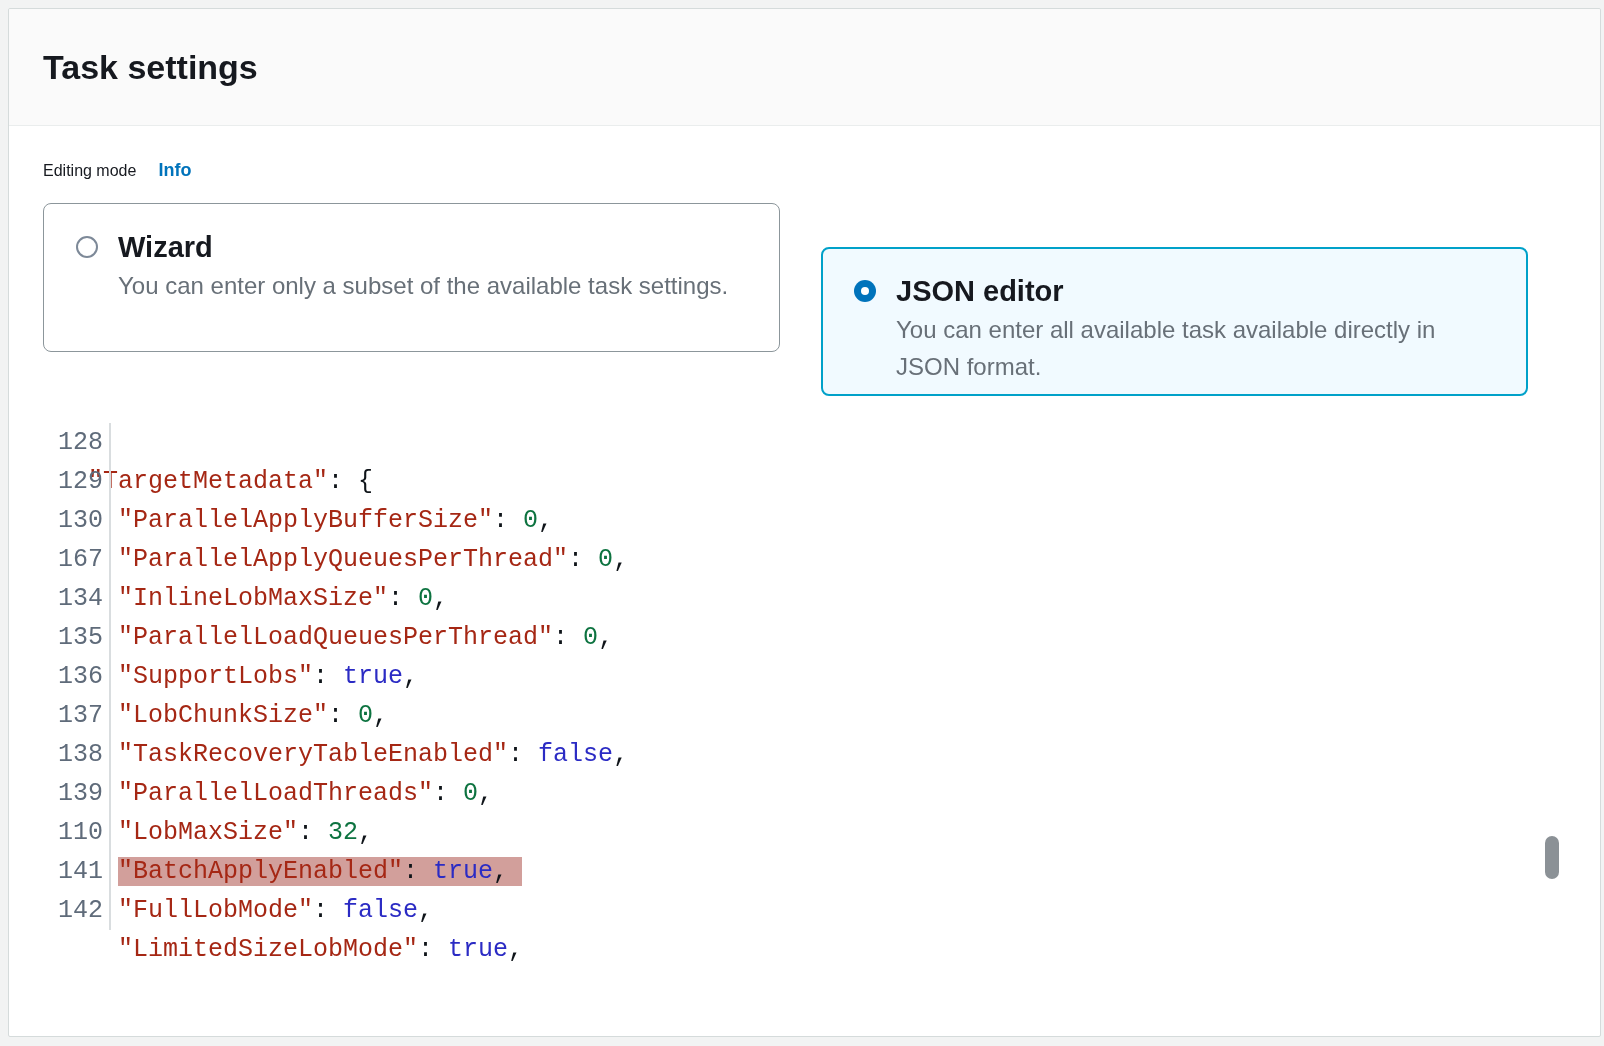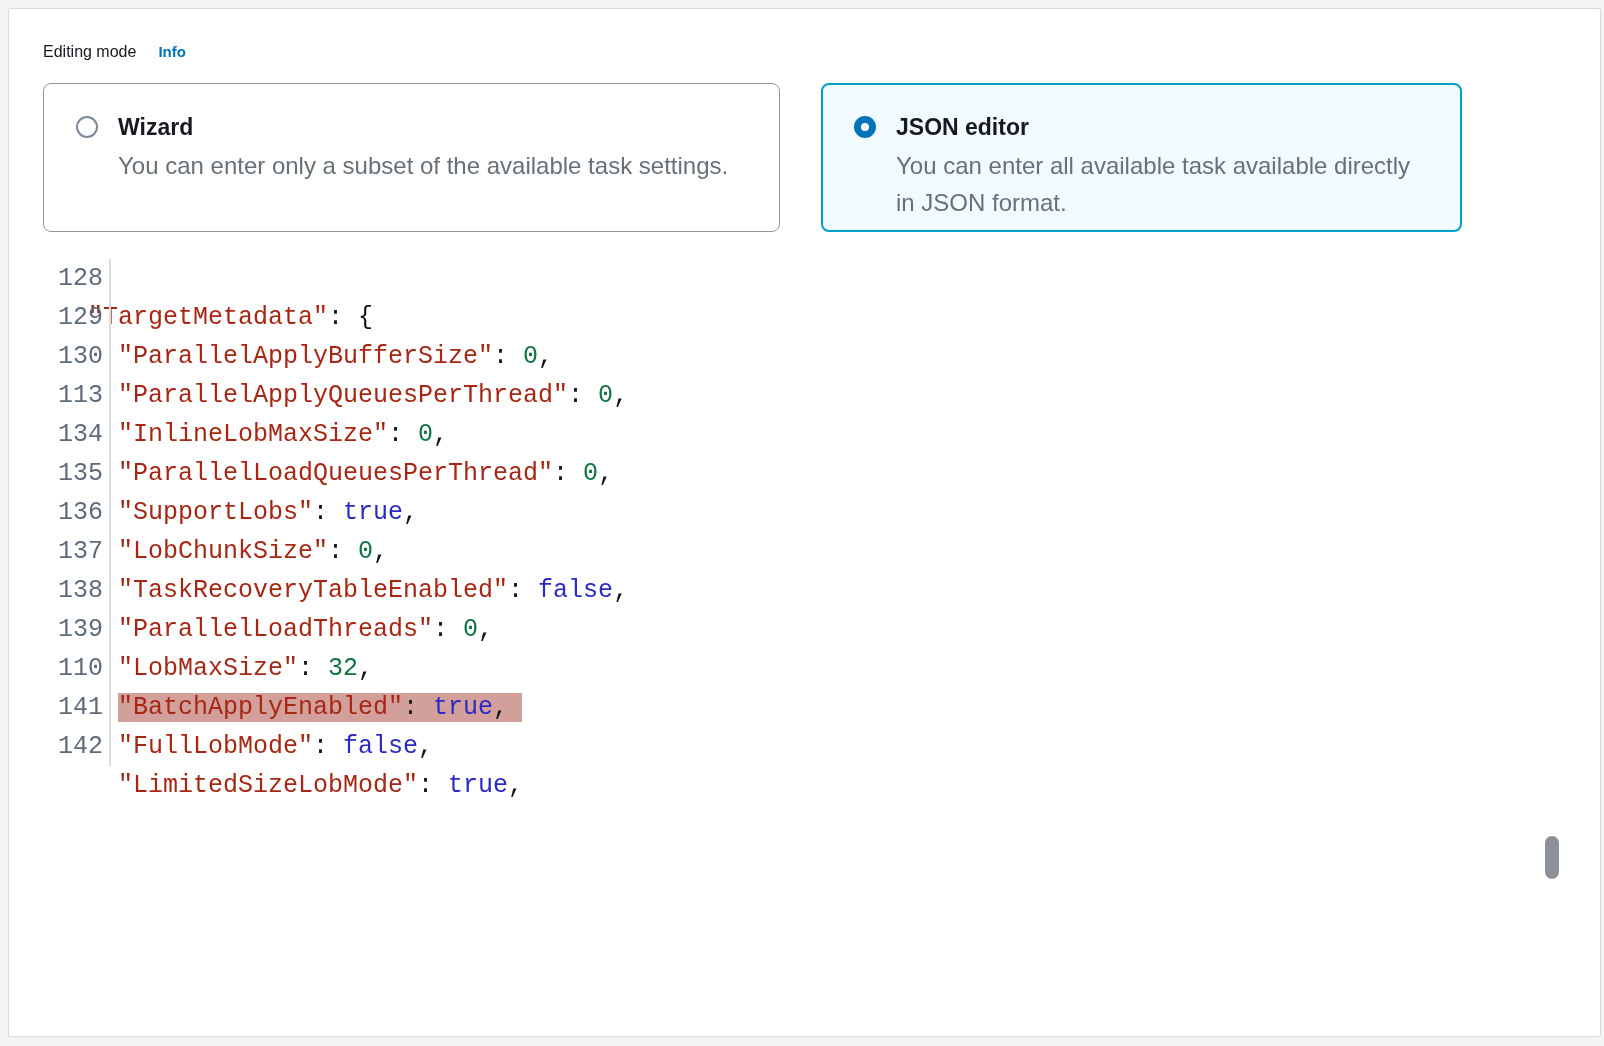--- a/index.html
+++ b/index.html
@@ -28,53 +28,53 @@
     border-radius:2px 2px 0 0;
   }
   .panel-title {
     font-size:34px; font-weight:bold; color:#16191f;
   }
   .panel-body { padding:34px 34px 0 34px; }
 
   .editing-row { display:flex; align-items:baseline; }
   .editing-label { font-size:16px; color:#16191f; }
   .info-link {
-    font-size:15px; font-weight:bold; color:#0073bb;
+    font-size:18px; font-weight:bold; color:#0073bb;
     text-decoration:none; margin-left:22px; cursor:pointer;
   }
 
   .tiles { display:flex; gap:41px; margin-top:22px; }
   .tile {
     box-sizing:border-box; height:149px;
     border-radius:8px;
     background:#ffffff;
     border:1px solid #8c969b;
     padding:25px 30px 0 32px;
     cursor:pointer;
   }
   .tile.selected {
     background:#f1faff;
     border:2px solid #00a1c9;
     padding:24px 29px 0 31px;
   }
   .tile-wizard { width:737px; }
-  .tile-json { width:641px; }
+  .tile-json { width:707px;margin-top:44px; }
   .tile-head { display:flex; align-items:center; }
   .radio {
     width:22px; height:22px; border-radius:50%;
     box-sizing:border-box;
     border:2px solid #7d8998; background:#fff;
     flex:none; margin-right:20px;
   }
   .radio.checked { border:none; background:#0073bb; position:relative; }
   .radio.checked::after {
     content:""; position:absolute; left:7px; top:7px;
     width:8px; height:8px; border-radius:50%; background:#fff;
   }
-  .tile-label { font-size:23px; font-weight:bold; color:#16191f; line-height:36px; }
+  .tile-label { font-size:29px; font-weight:bold; color:#16191f; line-height:36px; }
   .tile-desc {
     margin-left:42px; margin-top:2px;
     font-size:24px; color:#687078; line-height:37px;
     max-width:615px;
   }
 
   .editor {
     margin-top:27px;
     font-family:"Liberation Mono", monospace;
     font-size:25px;
@@ -102,20 +102,23 @@
     position:absolute; left:1545px; top:836px;
     width:14px; height:43px;
     background:#8b9196; border-radius:7px;
     cursor:default;
   }
 </style>
 </head>
 <body>
 
 <div class="panel">
+  <div class="panel-header">
+    <span class="panel-title">Task settings</span>
+  </div>
 
   <div class="panel-body">
 
     <div class="editing-row">
       <span class="editing-label">Editing mode</span>
       <a class="info-link">Info</a>
     </div>
 
     <div class="tiles">
       <div class="tile tile-wizard">
@@ -142,21 +145,21 @@
         </div>
         <div class="row">
           <div class="gutter">129</div>
           <div class="code">    <span class="tok-key">"ParallelApplyBufferSize"</span><span class="tok-plain">: </span><span class="tok-num">0</span><span class="tok-plain">,</span></div>
         </div>
         <div class="row">
           <div class="gutter">130</div>
           <div class="code">    <span class="tok-key">"ParallelApplyQueuesPerThread"</span><span class="tok-plain">: </span><span class="tok-num">0</span><span class="tok-plain">,</span></div>
         </div>
         <div class="row">
-          <div class="gutter">113</div>
+          <div class="gutter">167</div>
           <div class="code">    <span class="tok-key">"InlineLobMaxSize"</span><span class="tok-plain">: </span><span class="tok-num">0</span><span class="tok-plain">,</span></div>
         </div>
         <div class="row">
           <div class="gutter">134</div>
           <div class="code">    <span class="tok-key">"ParallelLoadQueuesPerThread"</span><span class="tok-plain">: </span><span class="tok-num">0</span><span class="tok-plain">,</span></div>
         </div>
         <div class="row">
           <div class="gutter">135</div>
           <div class="code">    <span class="tok-key">"SupportLobs"</span><span class="tok-plain">: </span><span class="tok-bool">true</span><span class="tok-plain">,</span></div>
         </div>

